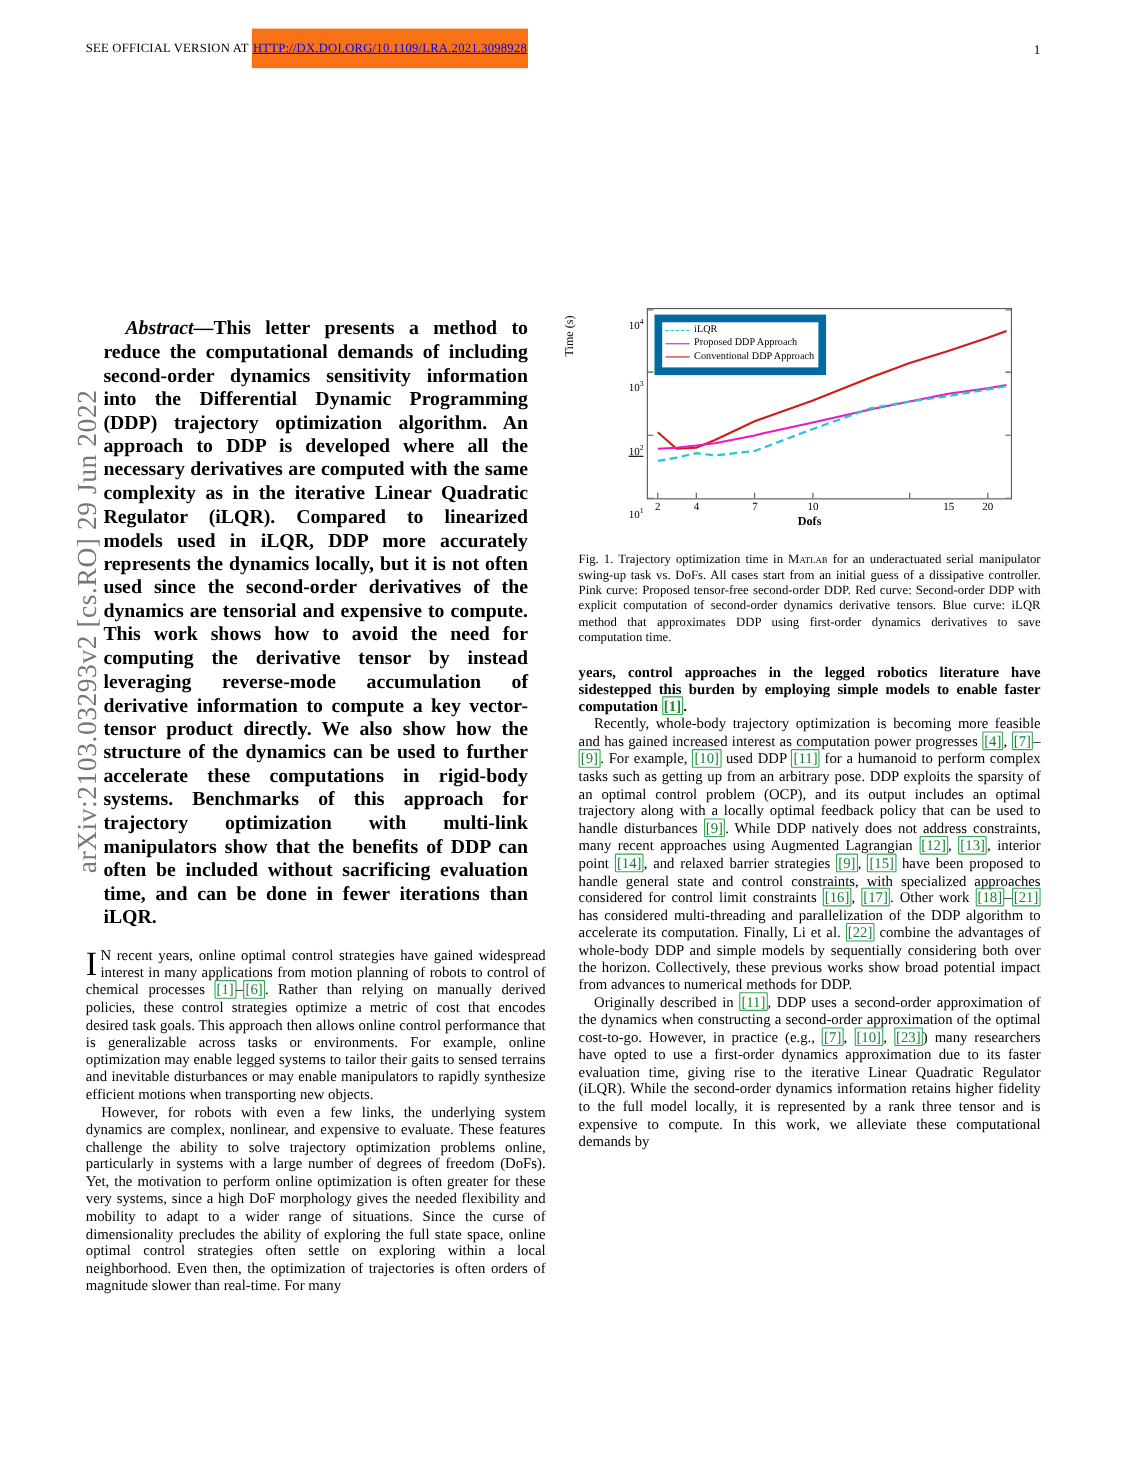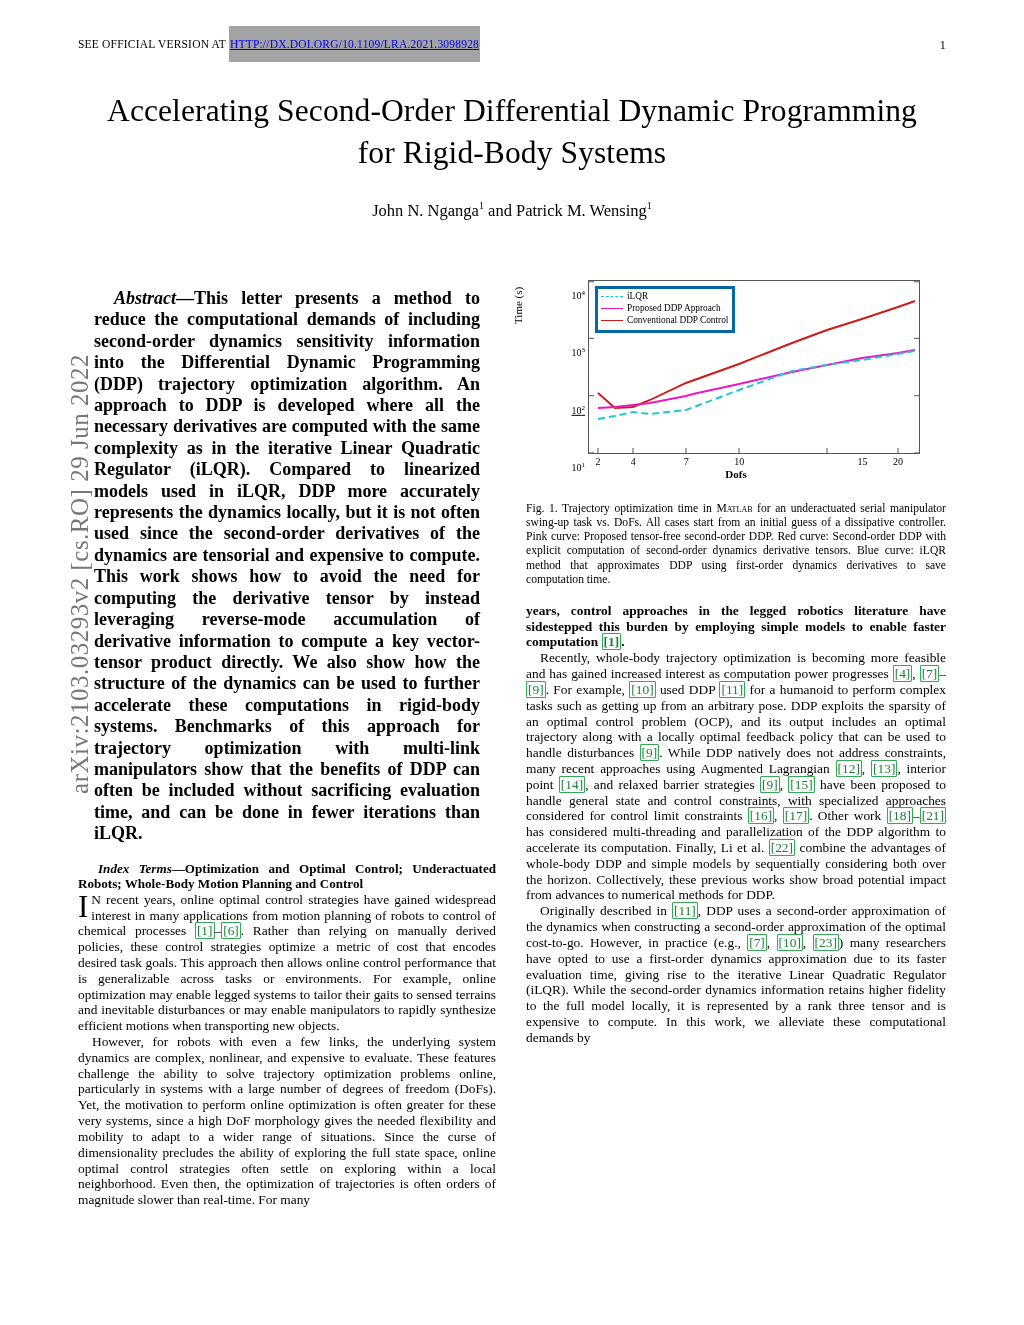--- a/index.html
+++ b/index.html
@@ -36,21 +36,21 @@
   .runhead {
     position: absolute;
     left: 78px;
     top: 38px;
     width: 868px;
     font-size: 11.5px;
     font-variant: small-caps;
     letter-spacing: 0.2px;
   }
   .runhead .doi {
-    background: #a3a3a3;
+    background: #f97316;
     font-variant: small-caps;
     text-decoration: underline;
     padding: 12px 1px;
   }
   .runhead .pageno {
     float: right;
     font-variant: normal;
     font-size: 12px;
   }
 
@@ -200,21 +200,21 @@
   .xtick {
     position: absolute;
     top: calc(100% + 3px);
     font-size: 10px;
     transform: translateX(-50%);
   }
   .legend {
     position: absolute;
     left: 6px;
     top: 5px;
-    border: 3px solid #0369a1;
+    border: 7px solid #0369a1;
     background: #fff;
     padding: 2px 4px 3px 3px;
     font-size: 9.3px;
     line-height: 1.28;
   }
   .legend-row { display: flex; align-items: center; white-space: nowrap; }
   .legend-swatch {
     display: inline-block;
     width: 22px;
     height: 0;
@@ -228,35 +228,28 @@
 
 <div class="page">
 
   <div class="arxiv-stamp">arXiv:2103.03293v2  [cs.RO]  29 Jun 2022</div>
 
   <div class="runhead">
     <span class="pageno">1</span>
     <span>SEE OFFICIAL VERSION AT </span><a class="doi" href="#">HTTP://DX.DOI.ORG/10.1109/LRA.2021.3098928</a>
   </div>
 
-  <div class="title">Accelerating Second-Order Differential Dynamic Programming for Rigid-Body Systems</div>
-
-  <div class="authors">
-    <span>John N. Nganga</span><sup>1</sup><span> and </span><span>Patrick M. Wensing</span><sup>1</sup>
-  </div>
+
 
   <div class="col-left">
 
     <p class="abstract">
       <span class="it">Abstract</span><span>—</span><span>This letter presents a method to reduce the computational demands of including second-order dynamics sensitivity information into the Differential Dynamic Programming (DDP) trajectory optimization algorithm. An approach to DDP is developed where all the necessary derivatives are computed with the same complexity as in the iterative Linear Quadratic Regulator (iLQR). Compared to linearized models used in iLQR, DDP more accurately represents the dynamics locally, but it is not often used since the second-order derivatives of the dynamics are tensorial and expensive to compute. This work shows how to avoid the need for computing the derivative tensor by instead leveraging reverse-mode accumulation of derivative information to compute a key vector-tensor product directly. We also show how the structure of the dynamics can be used to further accelerate these computations in rigid-body systems. Benchmarks of this approach for trajectory optimization with multi-link manipulators show that the benefits of DDP can often be included without sacrificing evaluation time, and can be done in fewer iterations than iLQR.</span>
     </p>
 
-    <p class="indexterms">
-      <span class="it">Index Terms</span><span>—</span><span>Optimization and Optimal Control; Underactuated Robots; Whole-Body Motion Planning and Control</span>
-    </p>
 
 
     <p class="dropcap-para">
       <span class="dropcap">I</span><span>N recent years, online optimal control strategies have gained widespread interest in many applications from motion planning of robots to control of chemical processes </span><span class="cite cite-box">[1]</span><span>–</span><span class="cite cite-box">[6]</span><span>. Rather than relying on manually derived policies, these control strategies optimize a metric of cost that encodes desired task goals. This approach then allows online control performance that is generalizable across tasks or environments. For example, online optimization may enable legged systems to tailor their gaits to sensed terrains and inevitable disturbances or may enable manipulators to rapidly synthesize efficient motions when transporting new objects.</span>
     </p>
 
     <p class="just">However, for robots with even a few links, the underlying system dynamics are complex, nonlinear, and expensive to evaluate. These features challenge the ability to solve trajectory optimization problems online, particularly in systems with a large number of degrees of freedom (DoFs). Yet, the motivation to perform online optimization is often greater for these very systems, since a high DoF morphology gives the needed flexibility and mobility to adapt to a wider range of situations. Since the curse of dimensionality precludes the ability of exploring the full state space, online optimal control strategies often settle on exploring within a local neighborhood. Even then, the optimization of trajectories is often orders of magnitude slower than real-time. For many</p>
 
   </div>
 
@@ -309,21 +302,21 @@
           <div class="legend-row">
             <span class="legend-swatch" style="border-top-color:#20c7d6;border-top-style:dashed;"></span>
             <span>iLQR</span>
           </div>
           <div class="legend-row">
             <span class="legend-swatch" style="border-top-color:#e818c4;"></span>
             <span>Proposed DDP Approach</span>
           </div>
           <div class="legend-row">
             <span class="legend-swatch" style="border-top-color:#d01a17;"></span>
-            <span>Conventional DDP Control</span>
+            <span>Conventional DDP Approach</span>
           </div>
         </div>
       </div>
 
       <div class="axis-label-x">Dofs</div>
     </div>
 
     <p class="fig-caption">
       <span>Fig. 1.</span>
       <span>Trajectory optimization time in </span><span class="sc">Matlab</span><span> for an underactuated serial manipulator swing-up task vs. DoFs. All cases start from an initial guess of a dissipative controller. Pink curve: Proposed tensor-free second-order DDP. Red curve: Second-order DDP with explicit computation of second-order dynamics derivative tensors. Blue curve: iLQR method that approximates DDP using first-order dynamics derivatives to save computation time.</span>

